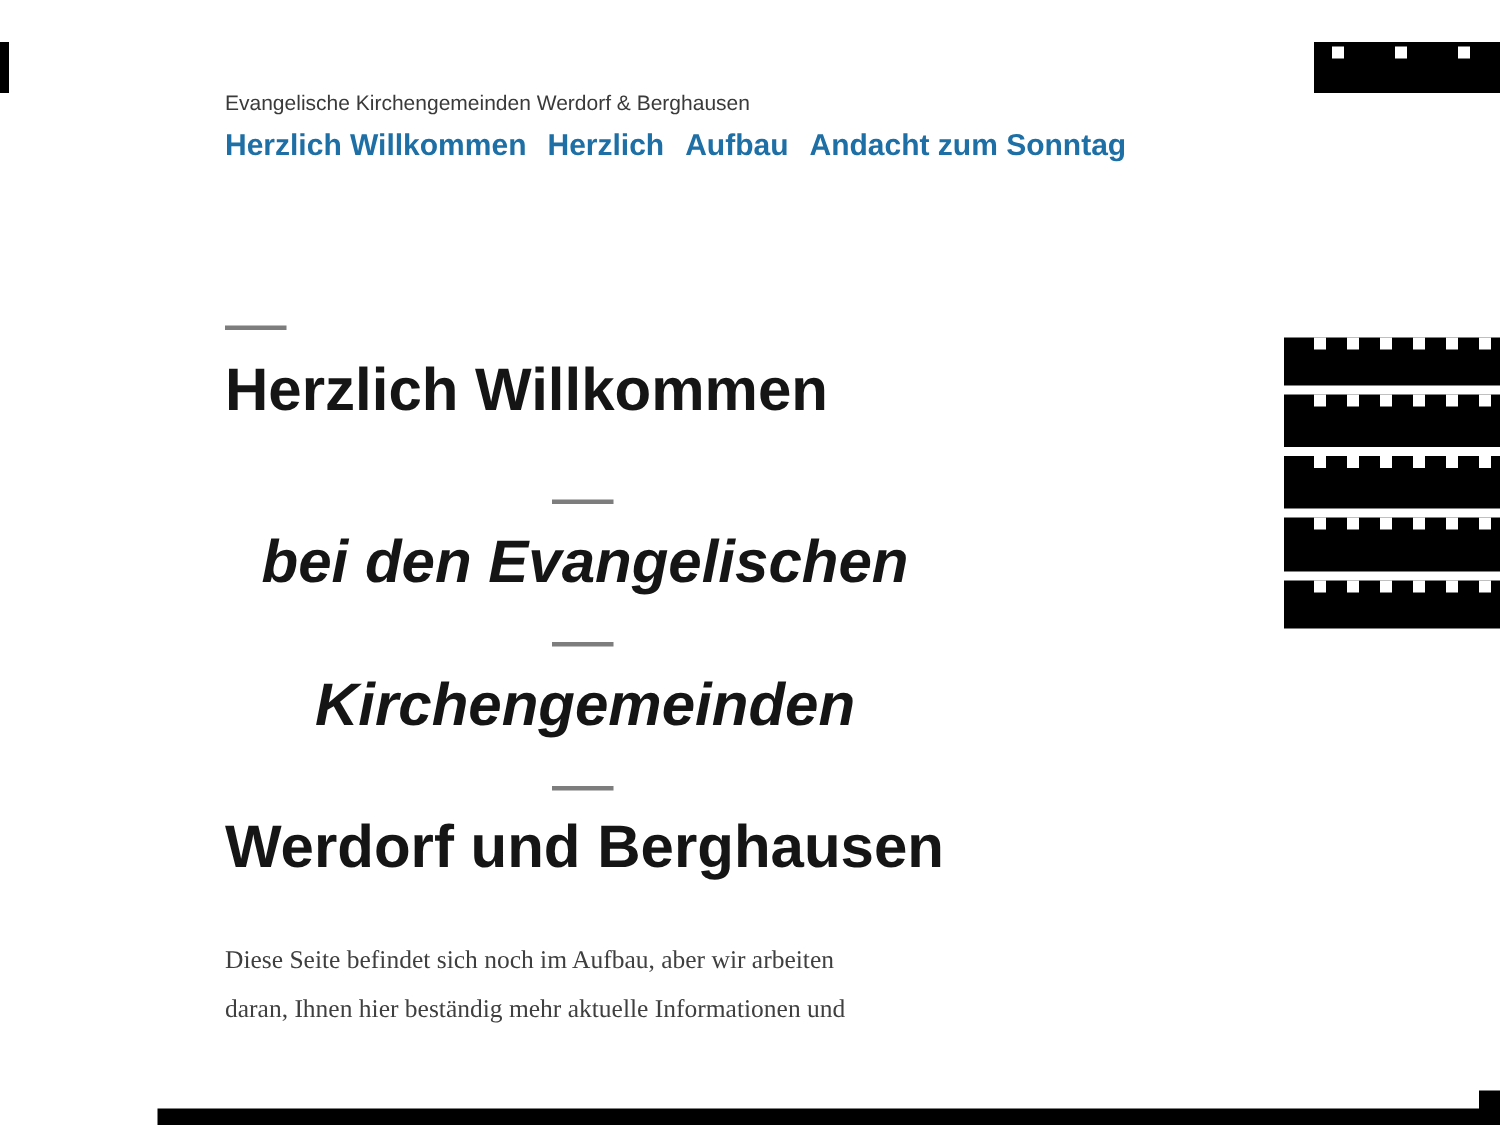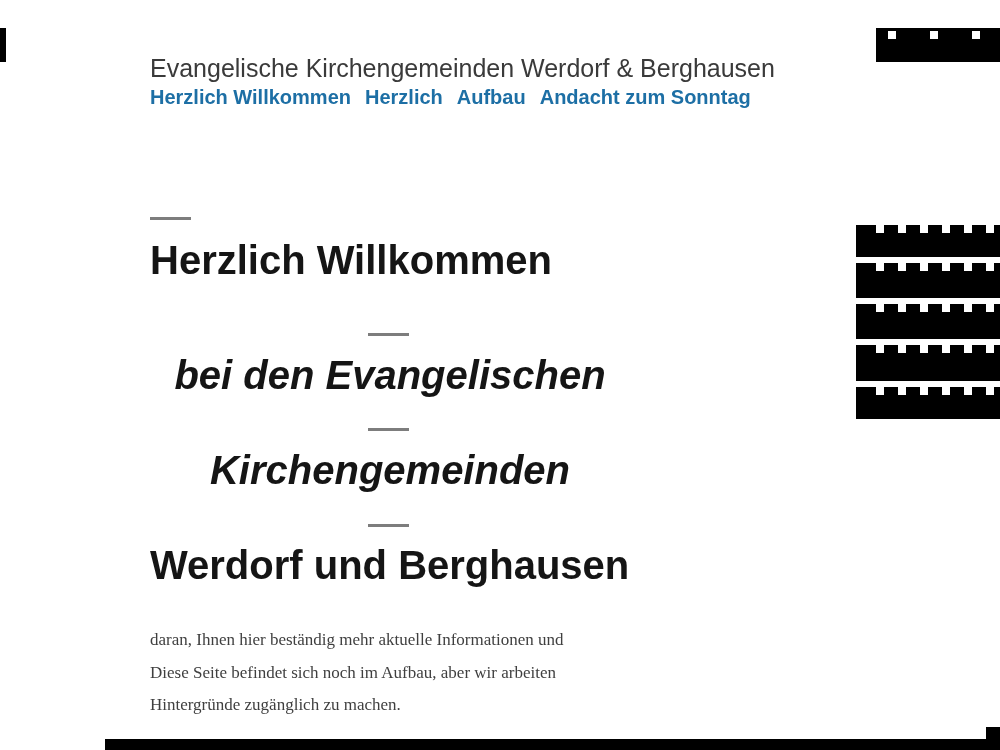--- a/index.html
+++ b/index.html
@@ -6,21 +6,21 @@
   body{
     width:1000px;height:750px;
     background:#ffffff;
     position:relative;
     overflow:hidden;
     font-family:"Liberation Sans",sans-serif;
   }
   
   .site-title{
     position:absolute;left:150px;top:55px;
-    font-size:25px;line-height:26px;color:#3a3a3a;
+    font-size:14px;line-height:26px;color:#3a3a3a;
     white-space:nowrap;
   }
   .main-nav{
     position:absolute;left:150px;top:84px;
     display:flex;gap:14px;
     font-size:20px;font-weight:700;line-height:27px;
     white-space:nowrap;
   }
   .main-nav a{color:#1d6fa5;text-decoration:none;cursor:pointer;}
   
@@ -79,23 +79,22 @@
 <div class="sep sep-2"></div>
 <div class="sep sep-3"></div>
 <div class="sep sep-4"></div>
 
 <h1 class="big-heading h-1">Herzlich Willkommen</h1>
 <h1 class="big-heading h-2">bei den Evangelischen</h1>
 <h1 class="big-heading h-3">Kirchengemeinden</h1>
 <h1 class="big-heading h-4">Werdorf und Berghausen</h1>
 
 <div class="intro">
+  <div>Diese Seite befindet sich noch im Aufbau, aber wir arbeiten</div>
   <div>daran, Ihnen hier beständig mehr aktuelle Informationen und</div>
-  <div>Diese Seite befindet sich noch im Aufbau, aber wir arbeiten</div>
-  <div>Hintergründe zugänglich zu machen.</div>
 </div>
 
 <div class="artifact art-topright">
   <span class="art-tr-n1"></span>
   <span class="art-tr-n2"></span>
   <span class="art-tr-n3"></span>
 </div>
 <div class="artifact art-left-sliver"></div>
 <div class="artifact art-right-mid">
   <div class="notch-row n1"></div>

